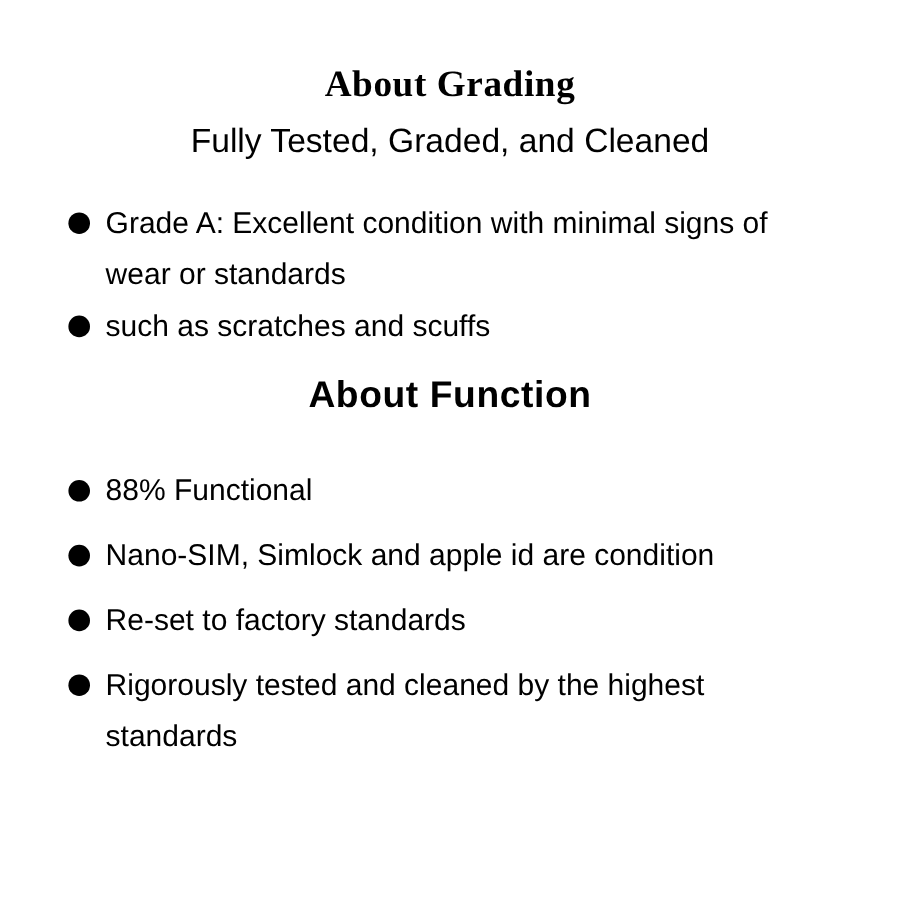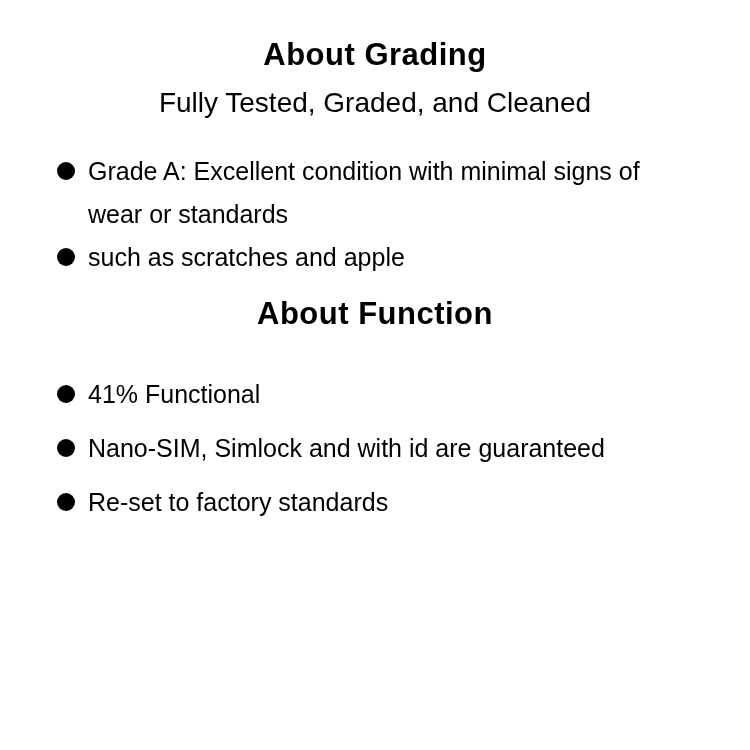--- a/index.html
+++ b/index.html
@@ -17,21 +17,22 @@
     overflow: hidden;
   }
   .section-title {
     font-size: 31px;
     font-weight: 700;
     line-height: 38px;
     text-align: center;
     letter-spacing: 0.5px;
   }
   .title-grading {
-    padding-top: 36px;
+    padding-top: 51px;
+    font-family: Liberation Serif, serif;
   }
   .title-function {
     margin-top: 16px;
   }
   .subtitle {
     font-size: 28px;
     line-height: 34px;
     text-align: center;
     margin-top: 12px;
   }
@@ -81,41 +82,48 @@
       <div class="bullet-item">
         <span class="bullet-dot"></span>
         <div class="bullet-text">
           <div class="bullet-line">Grade A: Excellent condition with minimal signs of</div>
           <div class="bullet-line">wear or standards</div>
         </div>
       </div>
       <div class="bullet-item">
         <span class="bullet-dot"></span>
         <div class="bullet-text">
-          <div class="bullet-line">such as scratches and apple</div>
+          <div class="bullet-line">such as scratches and scuffs</div>
         </div>
       </div>
     </div>
 
   <div class="section-title title-function">About Function</div>
 
   <div class="bullet-list function-list" id="function-list">
       <div class="bullet-item">
         <span class="bullet-dot"></span>
         <div class="bullet-text">
-          <div class="bullet-line">41% Functional</div>
+          <div class="bullet-line">88% Functional</div>
         </div>
       </div>
       <div class="bullet-item">
         <span class="bullet-dot"></span>
         <div class="bullet-text">
-          <div class="bullet-line">Nano-SIM, Simlock and with id are guaranteed</div>
+          <div class="bullet-line">Nano-SIM, Simlock and apple id are condition</div>
         </div>
       </div>
       <div class="bullet-item">
         <span class="bullet-dot"></span>
         <div class="bullet-text">
           <div class="bullet-line">Re-set to factory standards</div>
         </div>
       </div>
+      <div class="bullet-item">
+        <span class="bullet-dot"></span>
+        <div class="bullet-text">
+          <div class="bullet-line">Rigorously tested and cleaned by the highest</div>
+          <div class="bullet-line">standards</div>
+        </div>
+      </div>
     </div>
 
 </div>
 
 </body></html>

